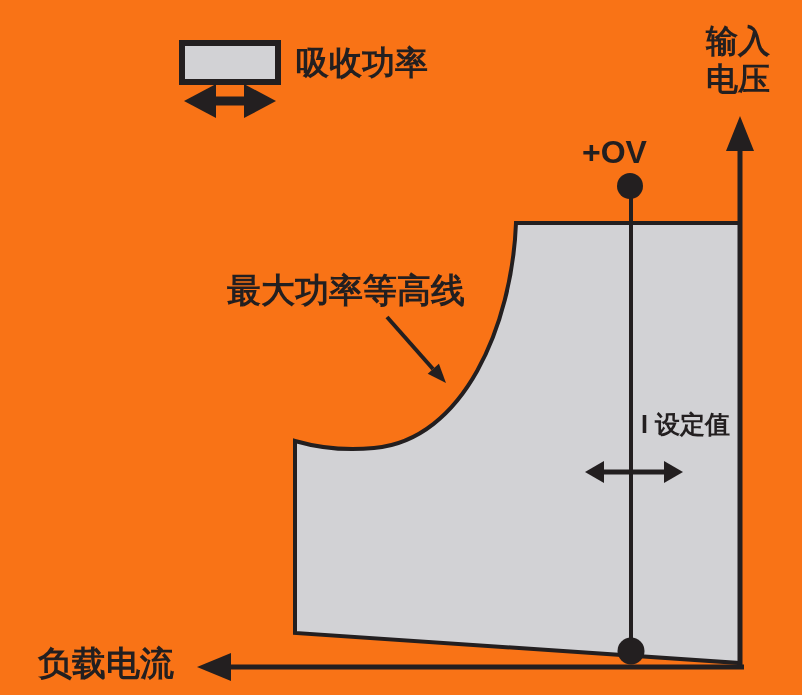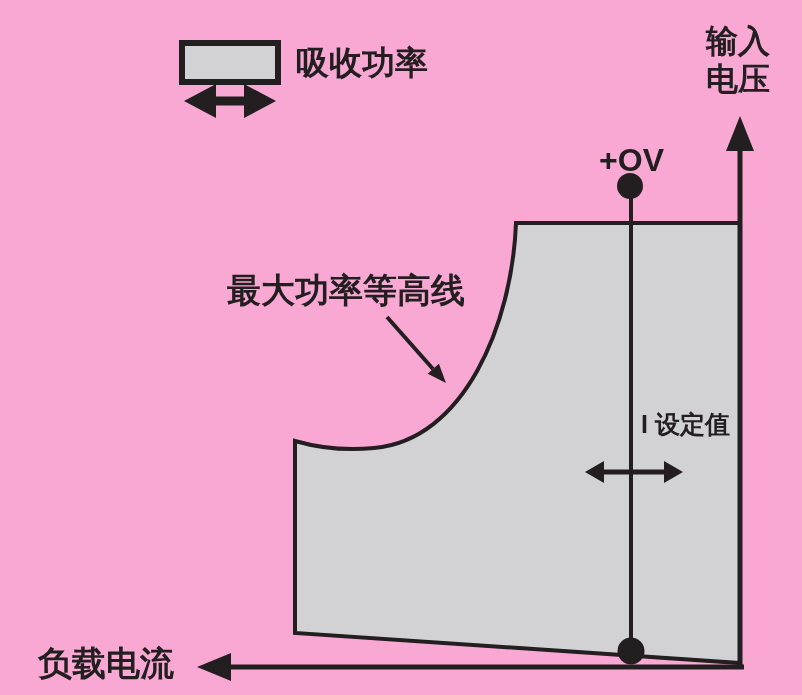--- a/index.html
+++ b/index.html
@@ -5,40 +5,40 @@
   html, body {
     margin: 0;
     padding: 0;
     background: #f7f7f8;
     font-family: "Liberation Sans", "DejaVu Sans", sans-serif;
   }
   .stage {
     position: relative;
     width: 802px;
     height: 695px;
-    background: #f9a8d4;
+    background: #f97316;
     overflow: hidden;
     color: #231f20;
   }
   .stage svg {
     position: absolute;
     left: 0;
     top: 0;
   }
   .lbl {
     position: absolute;
     color: #231f20;
     font-weight: 600;
     line-height: 1.18;
     white-space: pre-line;
   }
   .lbl-legend1     { left: 296px; top: 44px;  font-size: 33px; }
   .lbl-legend2     { left: 296px; top: 82px;  font-size: 33px; }
   .lbl-yaxis       { left: 680px; top: 22px;  width: 90px; font-size: 32px; text-align: right; line-height: 1.2; }
-  .lbl-ov          { left: 582px; top: 142px; width: 82px; font-size: 32px; text-align: right; }
+  .lbl-ov          { left: 582px; top: 134px; width: 82px; font-size: 32px; text-align: left; }
   .lbl-maxpower    { left: 227px; top: 271px; font-size: 34px; font-family: Liberation Serif, serif; }
   .lbl-iset        { left: 641px; top: 410px; font-size: 25px; }
   .lbl-xaxis       { left: 38px;  top: 643px; font-size: 34px; }
 
   .shape-stroke { stroke: #231f20; }
   .shape-fillblack { fill: #231f20; }
 </style>
 </head>
 <body>
 

